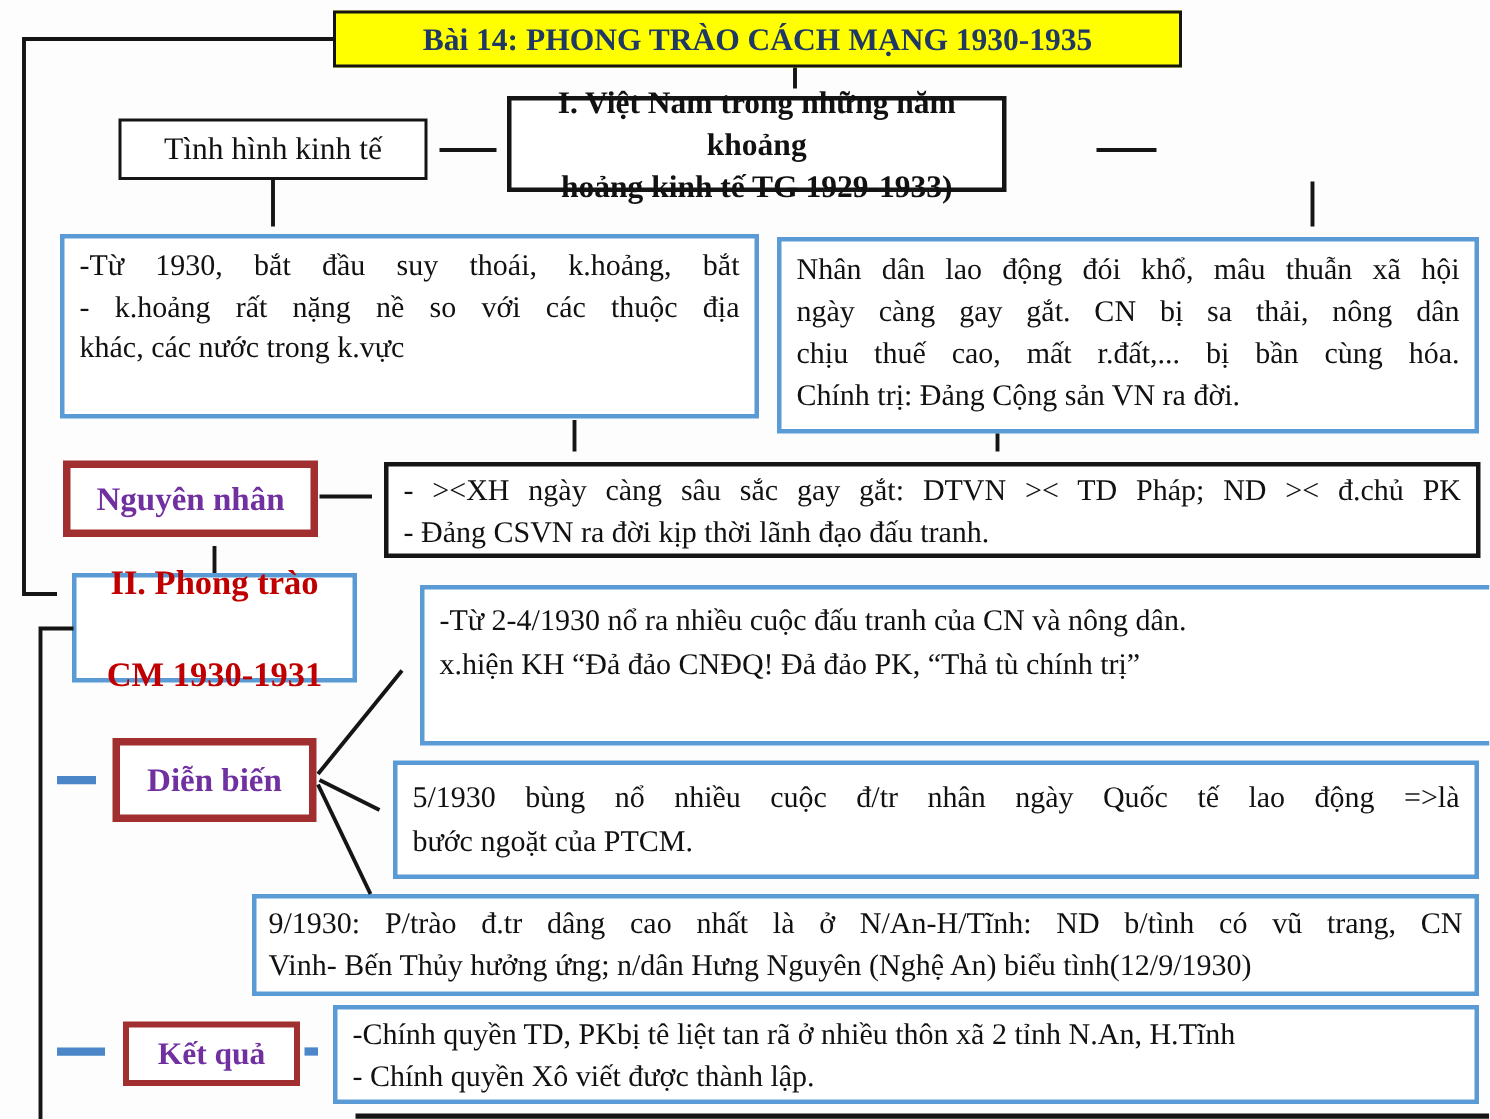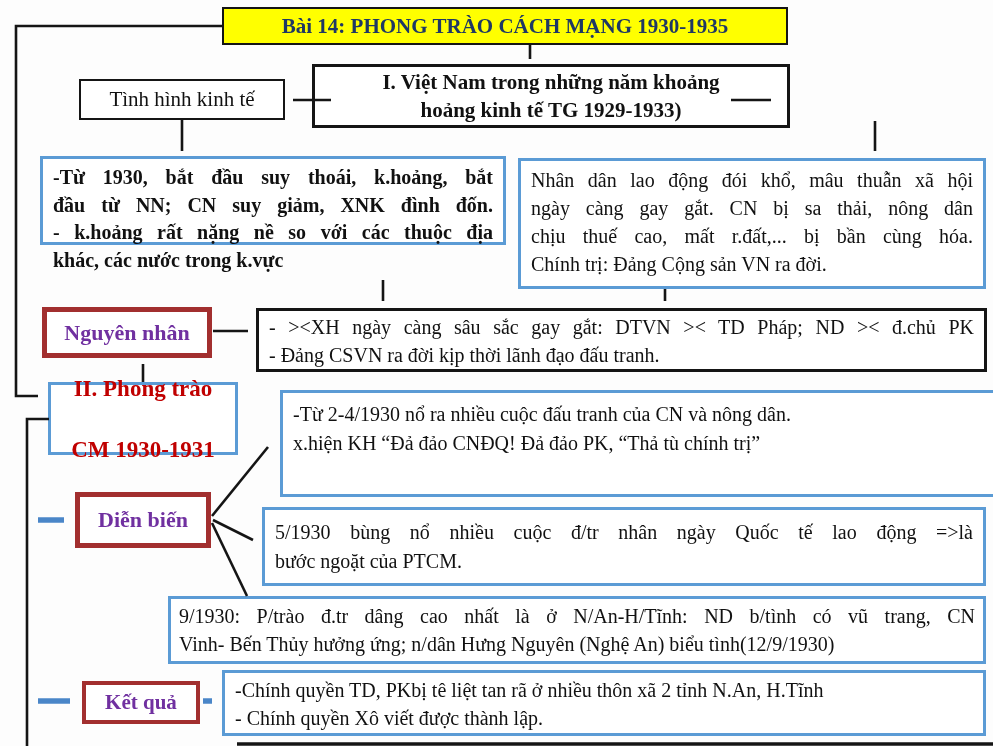--- a/index.html
+++ b/index.html
@@ -60,33 +60,32 @@
     <path class="k-black" d="M237 744 L993 744" style="stroke-width:3.5px;"></path>
     <path class="k-blue" d="M38 520 L64 520" marker-start="url(#bl)" marker-end="url(#bl)"></path>
     <path class="k-blue" d="M38 701 L70 701" marker-start="url(#bl)" marker-end="url(#bl)"></path>
     <path class="k-blue" d="M203 701 L212 701" marker-end="url(#bl)"></path>
   </svg>
 
   <div class="box title-box center" style="left:222px;top:7px;width:566px;height:38px;">
     <span>Bài 14: PHONG TRÀO CÁCH MẠNG 1930-1935</span>
   </div>
 
-  <div class="box black-border center heading-bold" style="left:312px;top:64px;width:478px;height:64px;">
+  <div class="box black-border center heading-bold" style="left:338px;top:64px;width:333px;height:64px;">
     <div class="hl">I. Việt Nam trong những năm khoảng</div>
     <div class="hl">hoảng kinh tế TG 1929-1933)</div>
   </div>
 
   <div class="box thin-black center label-text" style="left:79px;top:79px;width:206px;height:41px;">
     <span>Tình hình kinh tế</span>
   </div>
 
 
-  <div class="box blue-border detail" style="left:40px;top:156px;width:466px;height:89px;line-height:27.5px;font-weight:bold;">
+  <div class="box blue-border detail" style="left:40px;top:156px;width:466px;height:123px;line-height:27.5px;">
     <div class="ln j">-Từ 1930, bắt đầu suy thoái, k.hoảng, bắt</div>
-    <div class="ln j">đầu từ NN; CN suy giảm, XNK đình đốn.</div>
     <div class="ln j">- k.hoảng rất nặng nề so với các thuộc địa</div>
     <div class="ln">khác, các nước trong k.vực</div>
   </div>
 
   <div class="box blue-border detail" style="left:518px;top:158px;width:468px;height:131px;">
     <div class="ln j">Nhân dân lao động đói khổ, mâu thuẫn xã hội</div>
     <div class="ln j">ngày càng gay gắt. CN bị sa thải, nông dân</div>
     <div class="ln j">chịu thuế cao, mất r.đất,... bị bần cùng hóa.</div>
     <div class="ln">Chính trị: Đảng Cộng sản VN ra đời.</div>
   </div>

